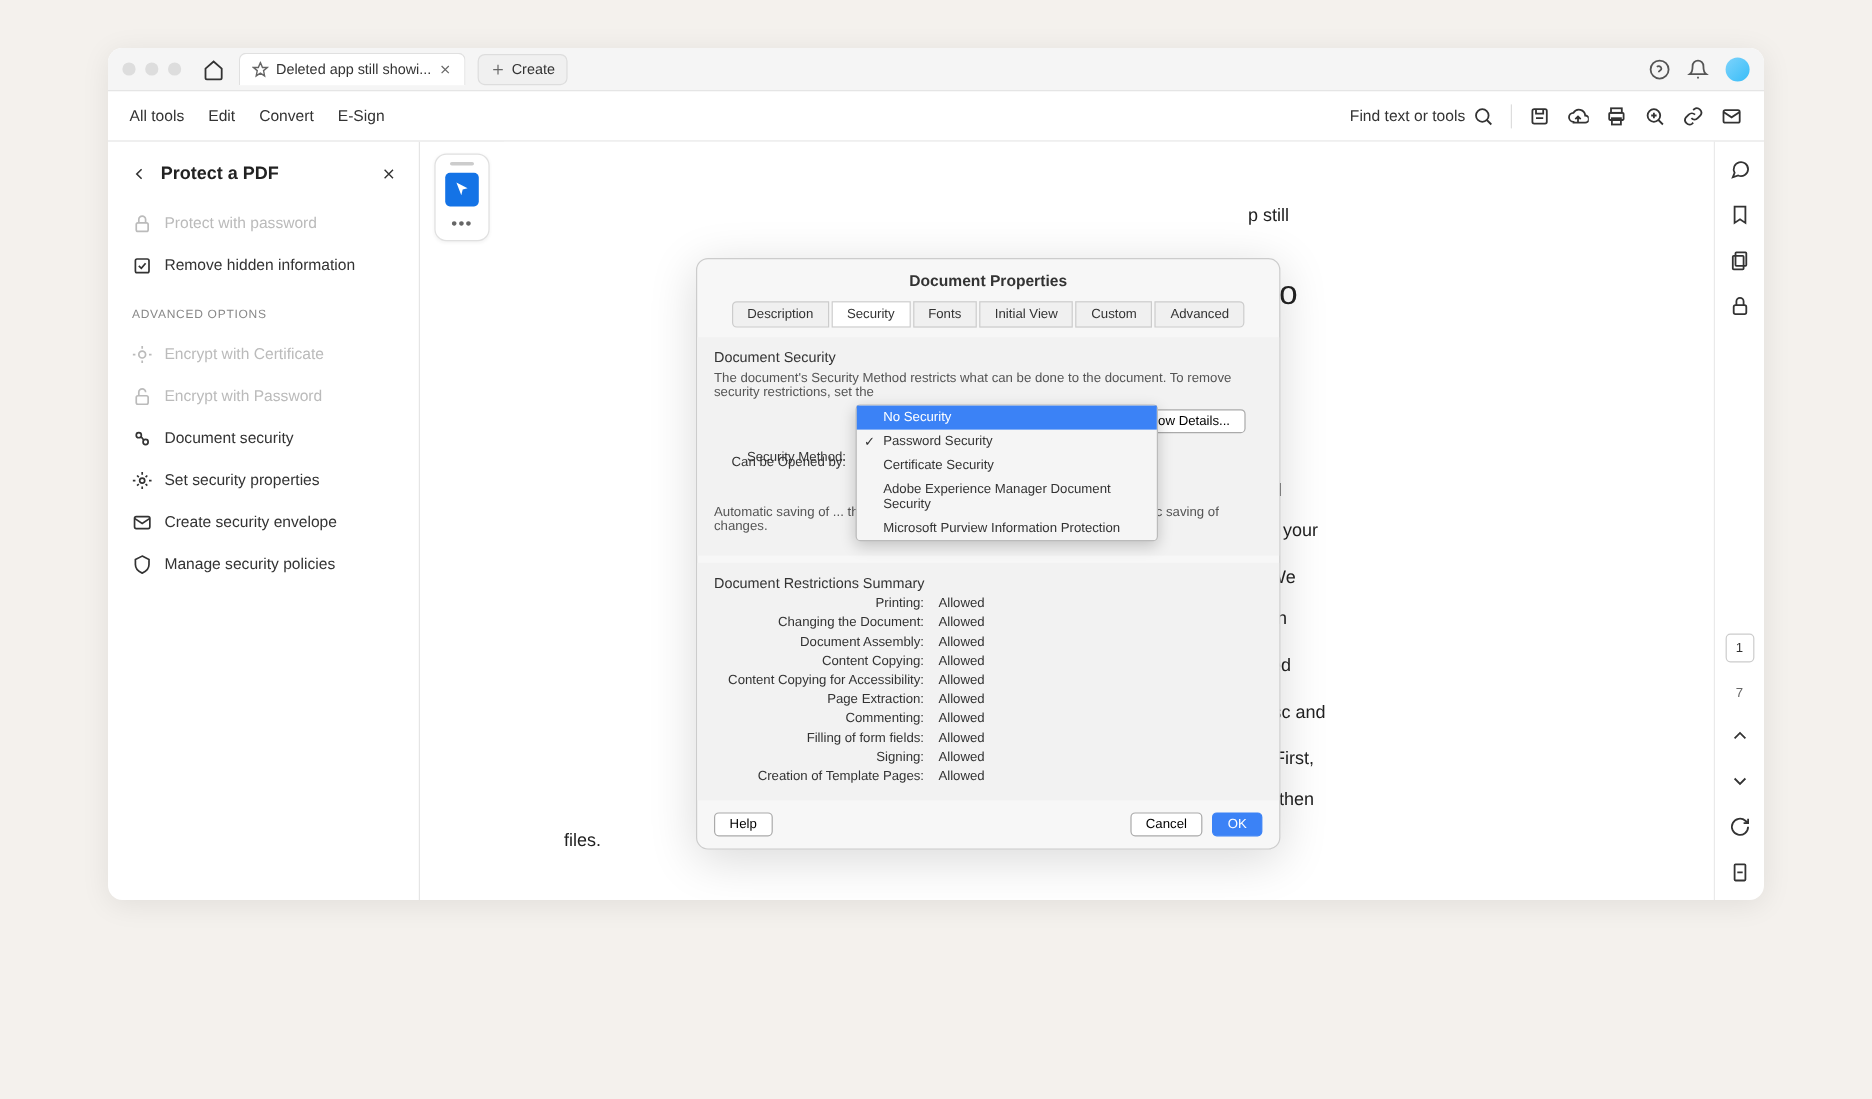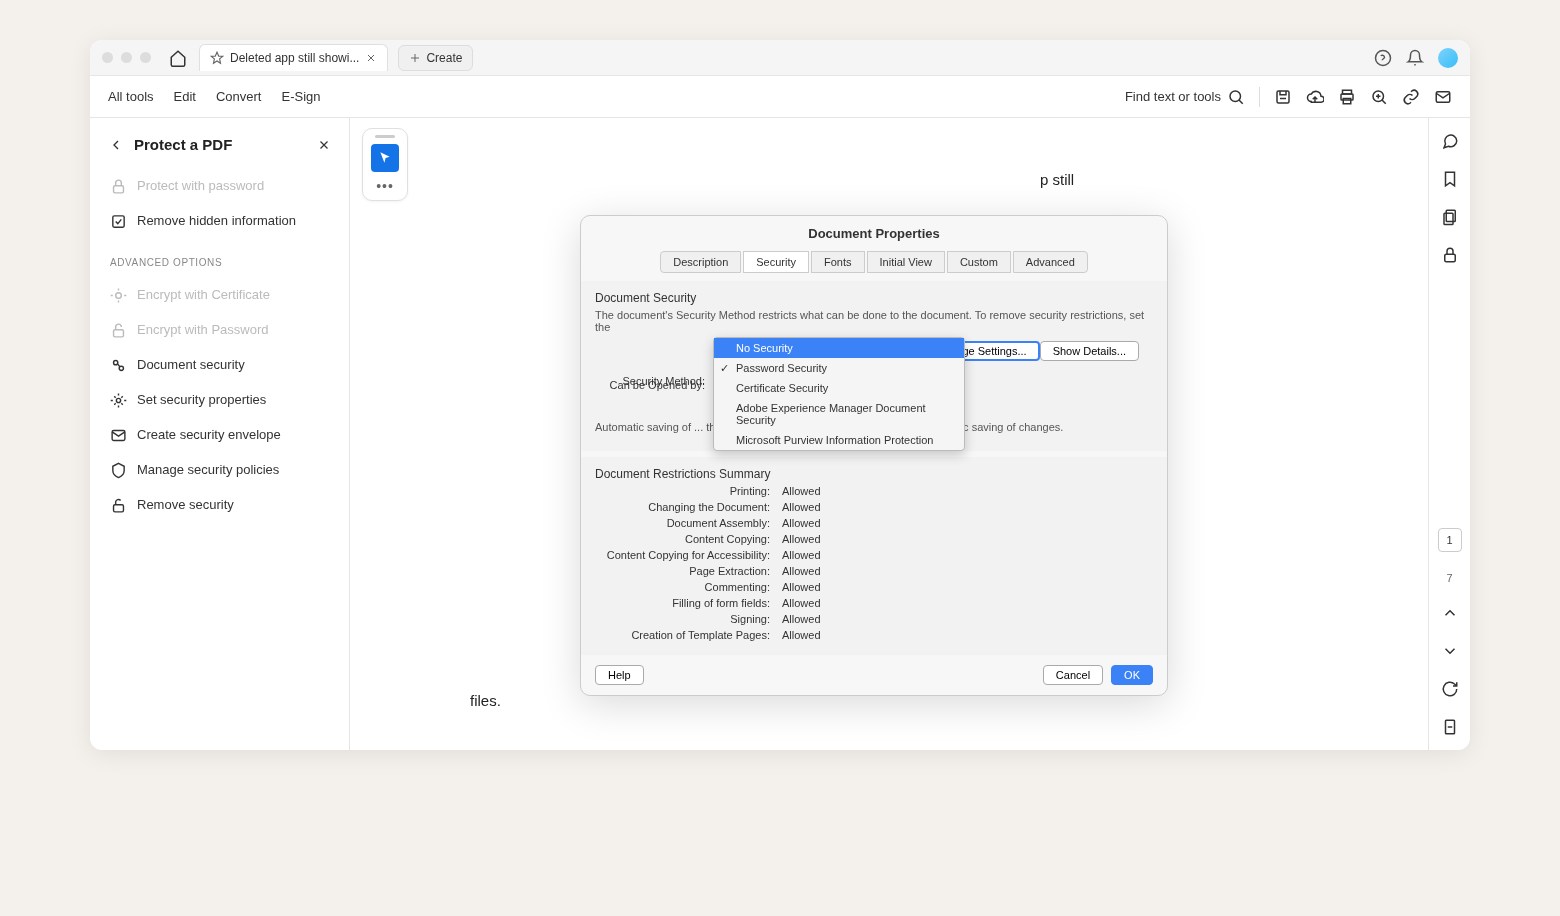--- a/index.html
+++ b/index.html
@@ -41,21 +41,21 @@
 .thumb-more{font-size:14px;color:#666;letter-spacing:1px;cursor:pointer}
 .content{flex:1;background:#fff;position:relative;overflow:hidden}
 .doc-bg{position:absolute;inset:0;padding:40px 50px;font-family:Georgia,serif;color:#222;line-height:1.6}
 .doc-bg h2{font-size:28px;font-weight:400;margin:20px 0}
 .doc-bg p{font-size:15px;margin:10px 0}
 .rightbar{width:42px;border-left:1px solid #e5e5e5;display:flex;flex-direction:column;align-items:center;padding:14px 0;gap:20px}
 .rightbar svg{width:18px;height:18px;stroke:#333;cursor:pointer}
 .rightbar .spacer{flex:1}
 .page-badge{width:24px;height:24px;border:1px solid #ccc;border-radius:4px;font-size:11px;display:flex;align-items:center;justify-content:center;color:#333}
 .page-num{font-size:11px;color:#666}
-.dialog{position:absolute;left:490px;top:175px;width:588px;background:#f7f7f7;border:1px solid #ccc;border-radius:10px;box-shadow:0 8px 40px rgba(0,0,0,.15);font-size:12px;color:#333}
+.dialog{position:absolute;left:490px;top:175px;width:487px;background:#f7f7f7;border:1px solid #ccc;border-radius:10px;box-shadow:0 8px 40px rgba(0,0,0,.15);font-size:12px;color:#333}
 .dialog-title{text-align:center;font-weight:600;padding:10px;font-size:13px}
 .dialog-tabs{display:flex;justify-content:center;gap:2px;padding:0 12px 8px}
 .dtab{padding:4px 12px;border:1px solid #ccc;background:#f0f0f0;font-size:11px;cursor:pointer}
 .dtab:first-child{border-radius:4px 0 0 4px}
 .dtab:last-child{border-radius:0 4px 4px 0}
 .dtab.active{background:#fff}
 .dialog-body{background:#f2f2f2;padding:10px 14px}
 .sec-head{font-size:12px;margin-bottom:4px}
 .sec-text{font-size:11px;color:#555;margin-bottom:8px}
 .sec-row{display:flex;align-items:center;gap:8px;margin:6px 0;position:relative}
@@ -223,27 +223,20 @@
               <path d="M3 7l9 6 9-6"></path>
             </svg>
             <span>Create security envelope</span>
           </div>
           <div class="side-item">
             <svg viewBox="0 0 24 24" fill="none" stroke="currentColor" stroke-width="2">
               <path d="M12 2l8 4v6c0 5-3 8-8 10-5-2-8-5-8-10V6l8-4z"></path>
             </svg>
             <span>Manage security policies</span>
           </div>
-          <div class="side-item">
-            <svg viewBox="0 0 24 24" fill="none" stroke="currentColor" stroke-width="2">
-              <rect x="5" y="11" width="14" height="10" rx="2"></rect>
-              <path d="M8 11V7a4 4 0 017-2"></path>
-            </svg>
-            <span>Remove security</span>
-          </div>
         </div>
     </div>
 
     <div class="thumb-strip">
       <div class="thumb-card">
         <div class="thumb-handle"></div>
         <div class="thumb-sel">
           <svg viewBox="0 0 24 24">
               <path d="M4 2l16 8-7 2-2 8-7-18z"></path>
             </svg>

